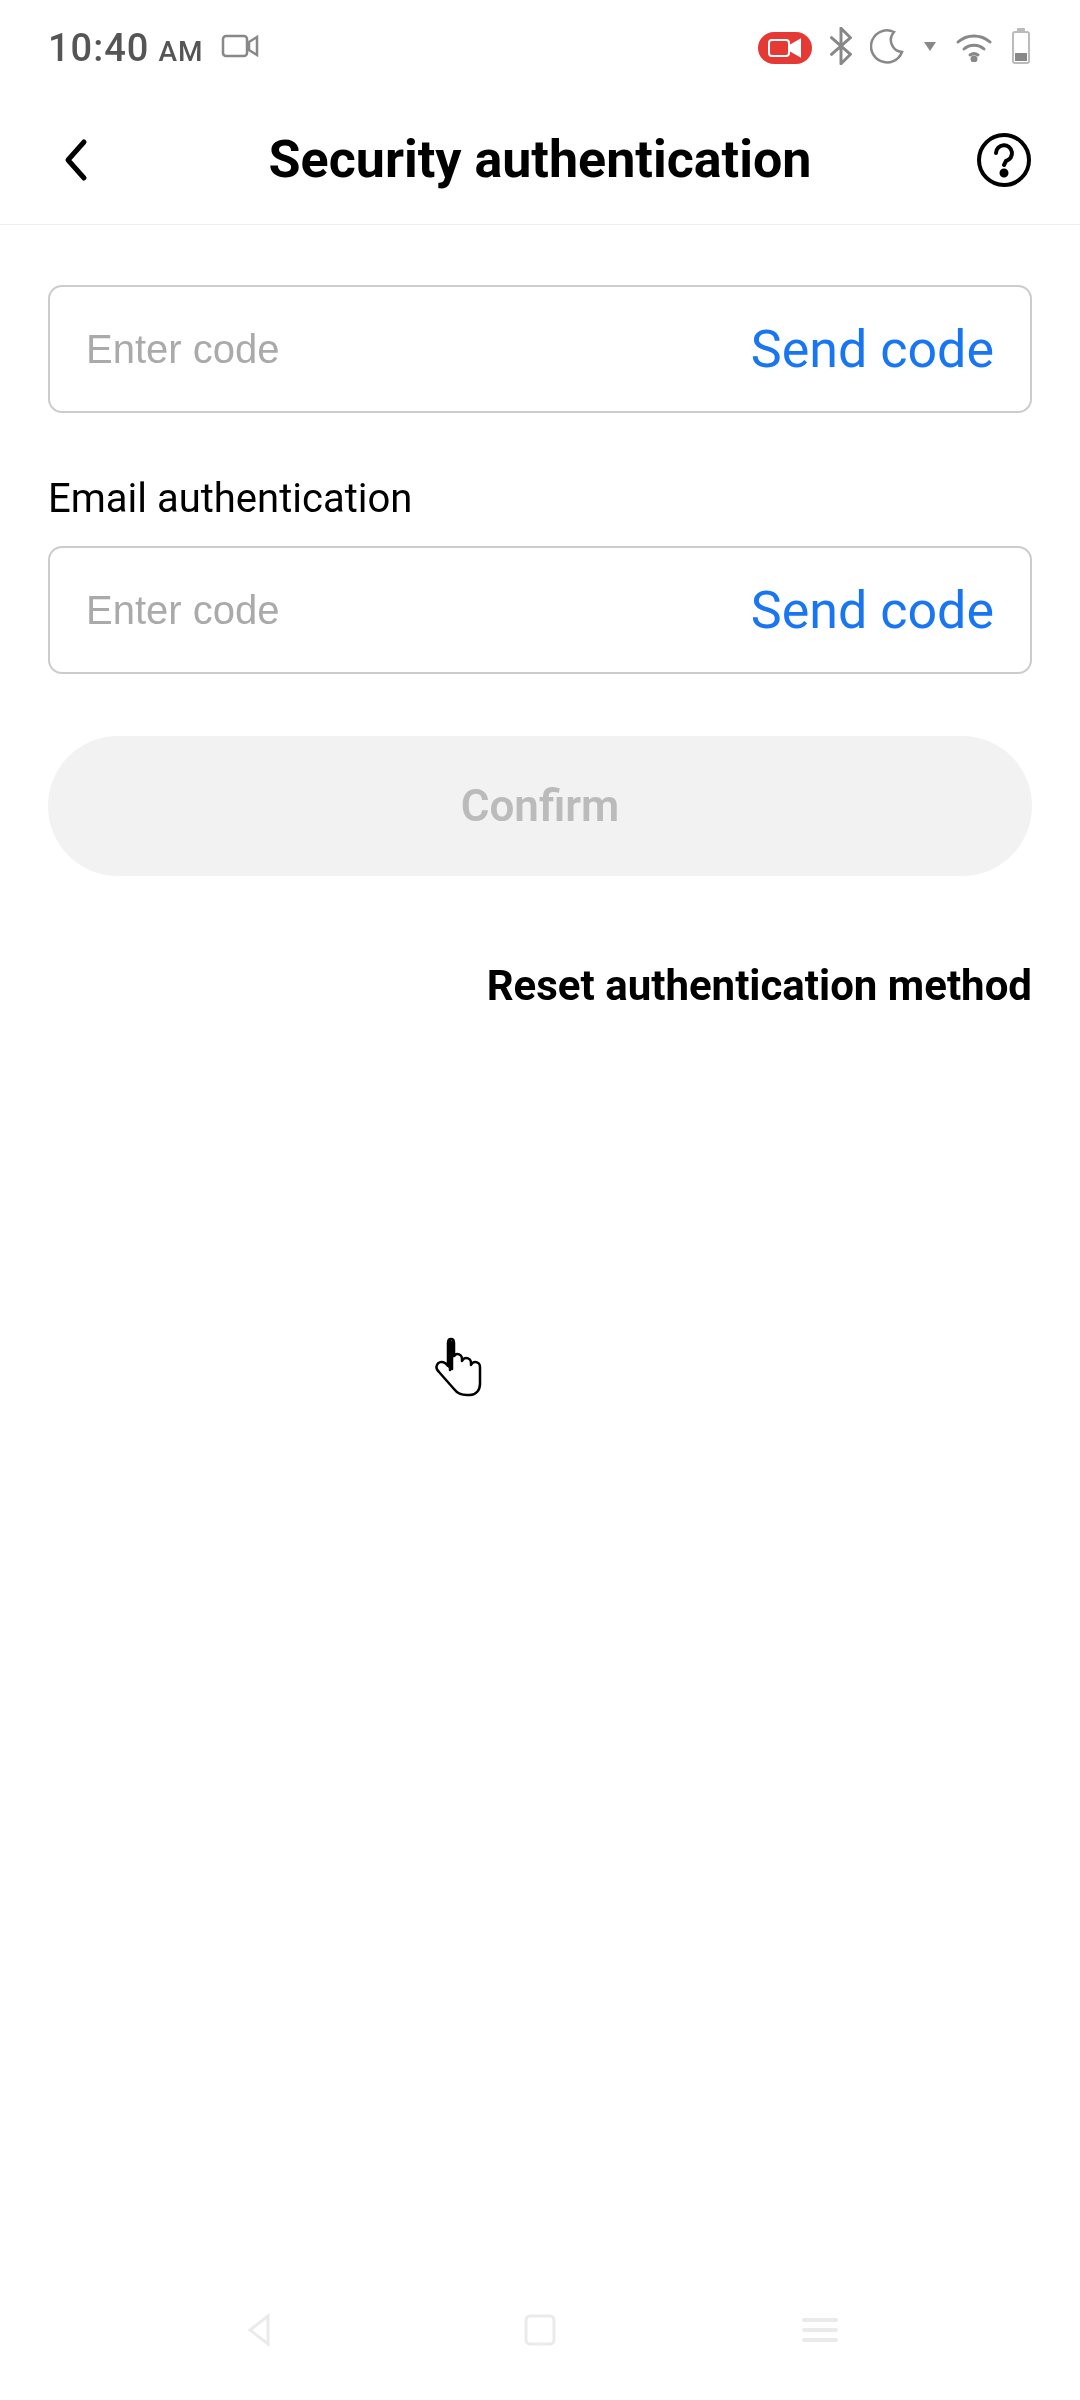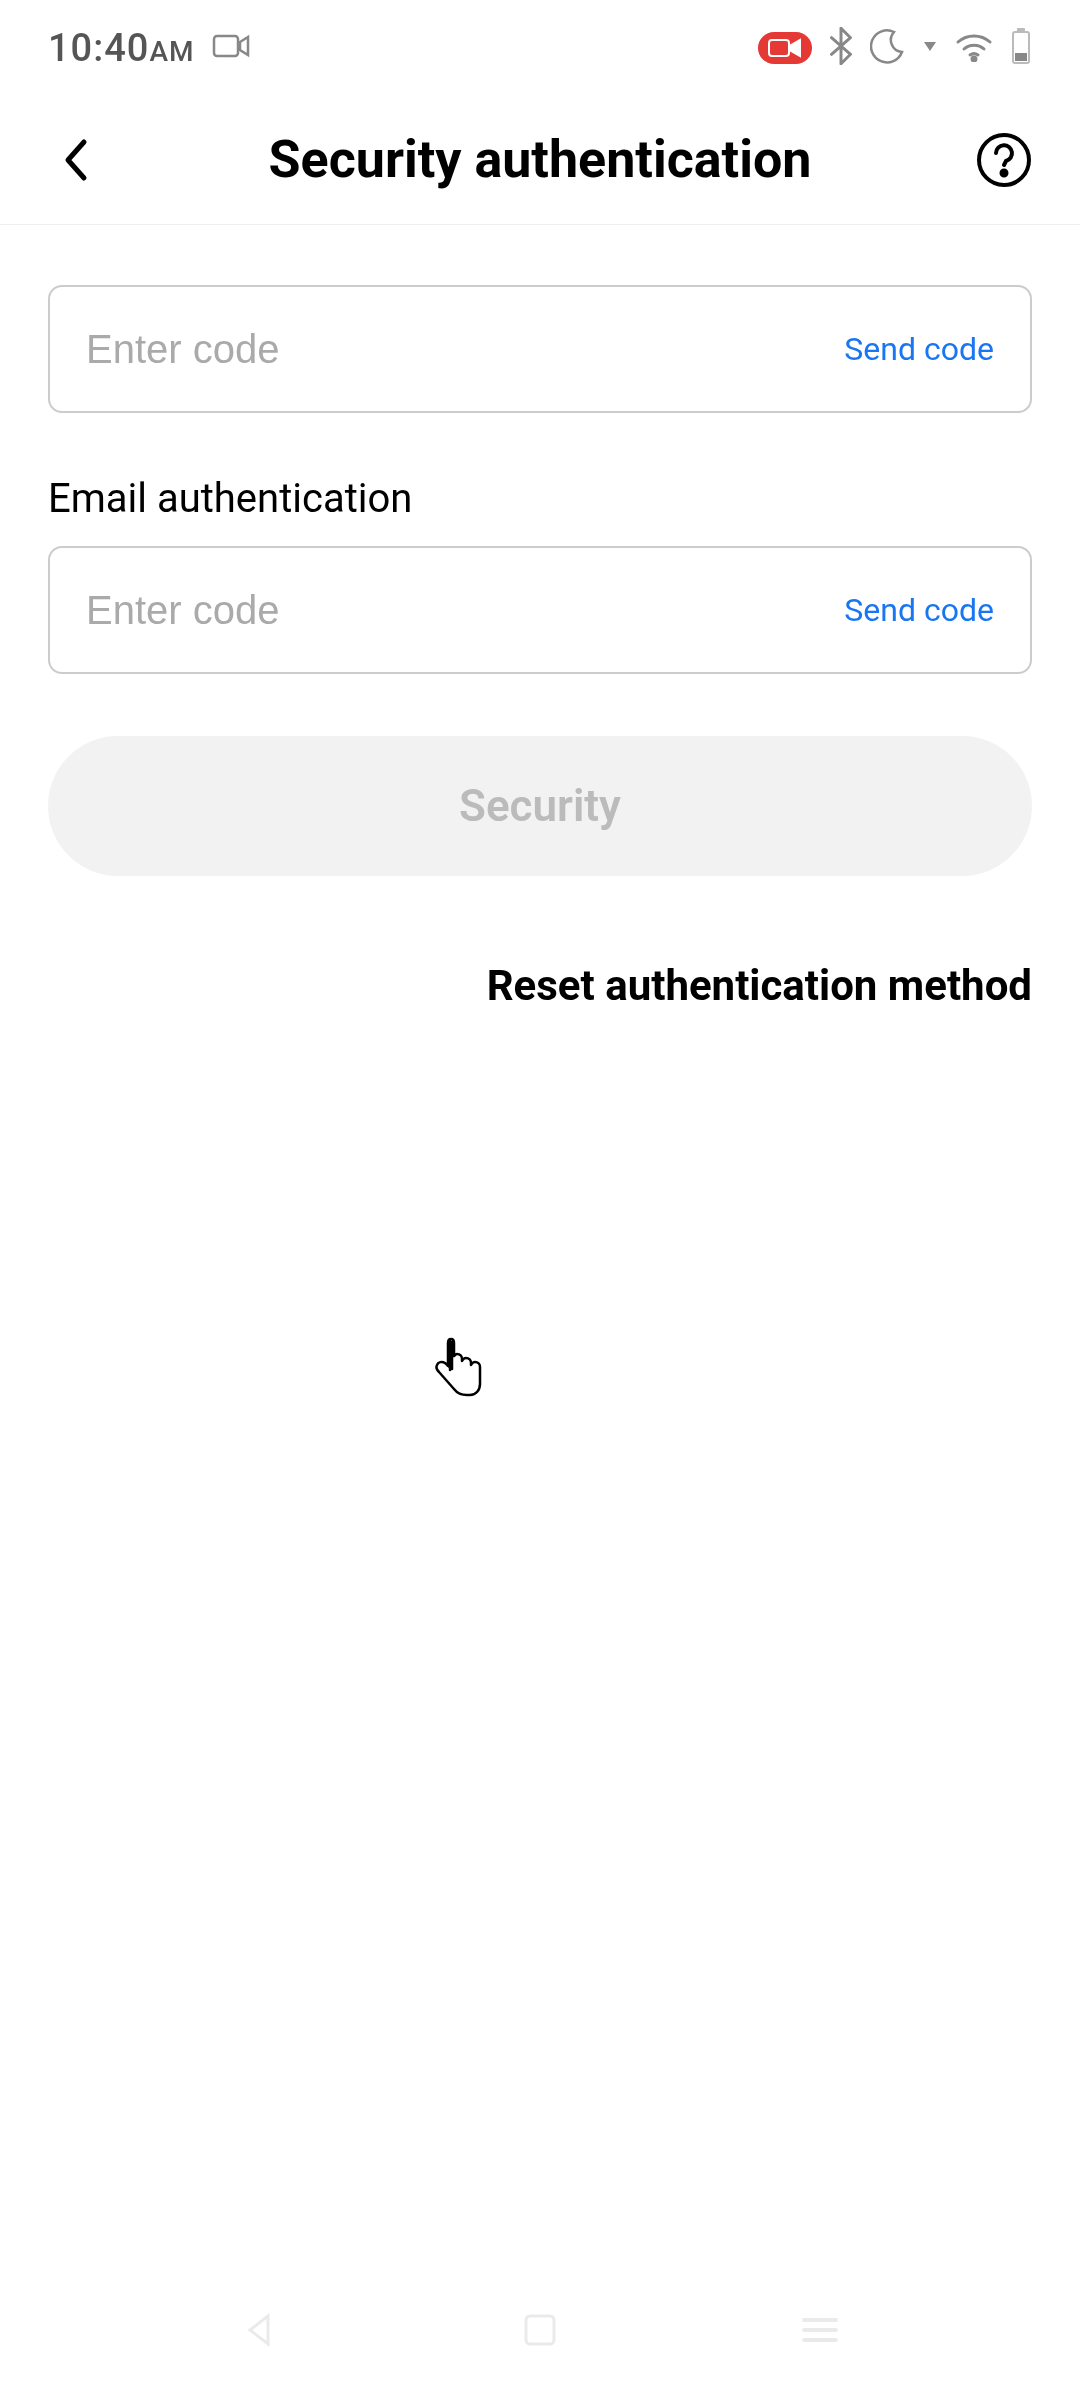--- a/index.html
+++ b/index.html
@@ -30,21 +30,21 @@
       gap: 18px;
     }
     .status-time {
       font-size: 38px;
       color: #555;
       font-weight: 500;
       letter-spacing: 1px;
     }
     .status-time .ampm {
       font-size: 28px;
-      margin-left: 0;
+      margin-left: 9px;
     }
     .status-right {
       display: flex;
       align-items: center;
       gap: 16px;
     }
     .status-icon {
       color: #888;
     }
     .record-pill {
@@ -111,21 +111,21 @@
       border: none;
       outline: none;
       font-size: 40px;
       color: #000;
       background: transparent;
     }
     .code-input::placeholder {
       color: #aaa;
     }
     .send-code {
-      font-size: 32px;
+      font-size: 52px;
       color: #1976f2;
       font-weight: 400;
       cursor: pointer;
       white-space: nowrap;
     }
 
     .confirm-btn {
       margin-top: 42px;
       height: 140px;
       background: #f2f2f2;
@@ -254,21 +254,21 @@
     <input class="code-input" type="text" placeholder="Enter code" style="">
     <div class="send-code">Send code</div>
   </div>
 
   <div class="section-label">Email authentication</div>
   <div class="input-row">
     <input class="code-input" type="text" placeholder="Enter code" style="">
     <div class="send-code">Send code</div>
   </div>
 
-  <div class="confirm-btn">Security</div>
+  <div class="confirm-btn">Confirm</div>
 
   <div class="reset-link">Reset authentication method</div>
 
 </div>
 
 <div class="cursor-overlay">
   <svg width="54" height="62" viewBox="0 0 54 62">
     <path d="M22 4 L22 32 L15 26 C12 24 8 25 7 28 C6 30 7 33 9 35 L24 52 C27 56 32 58 37 58 L40 58 C46 58 50 53 50 47 L50 30 C50 27 48 25 45 25 C43 25 42 26 41 28 L41 26 C41 23 39 21 36 21 C34 21 33 22 32 24 L32 22 C32 19 30 17 27 17 C26 17 25 18 24 19 L24 6 C24 4 23 2 21 2 C19 2 18 4 18 6 L18 30" fill="#ffffff" stroke="#000000" stroke-width="2.5" stroke-linejoin="round"></path>
     <path d="M20 3 L20 33" stroke="#000" stroke-width="2.5" stroke-linecap="round"></path>
   </svg>

